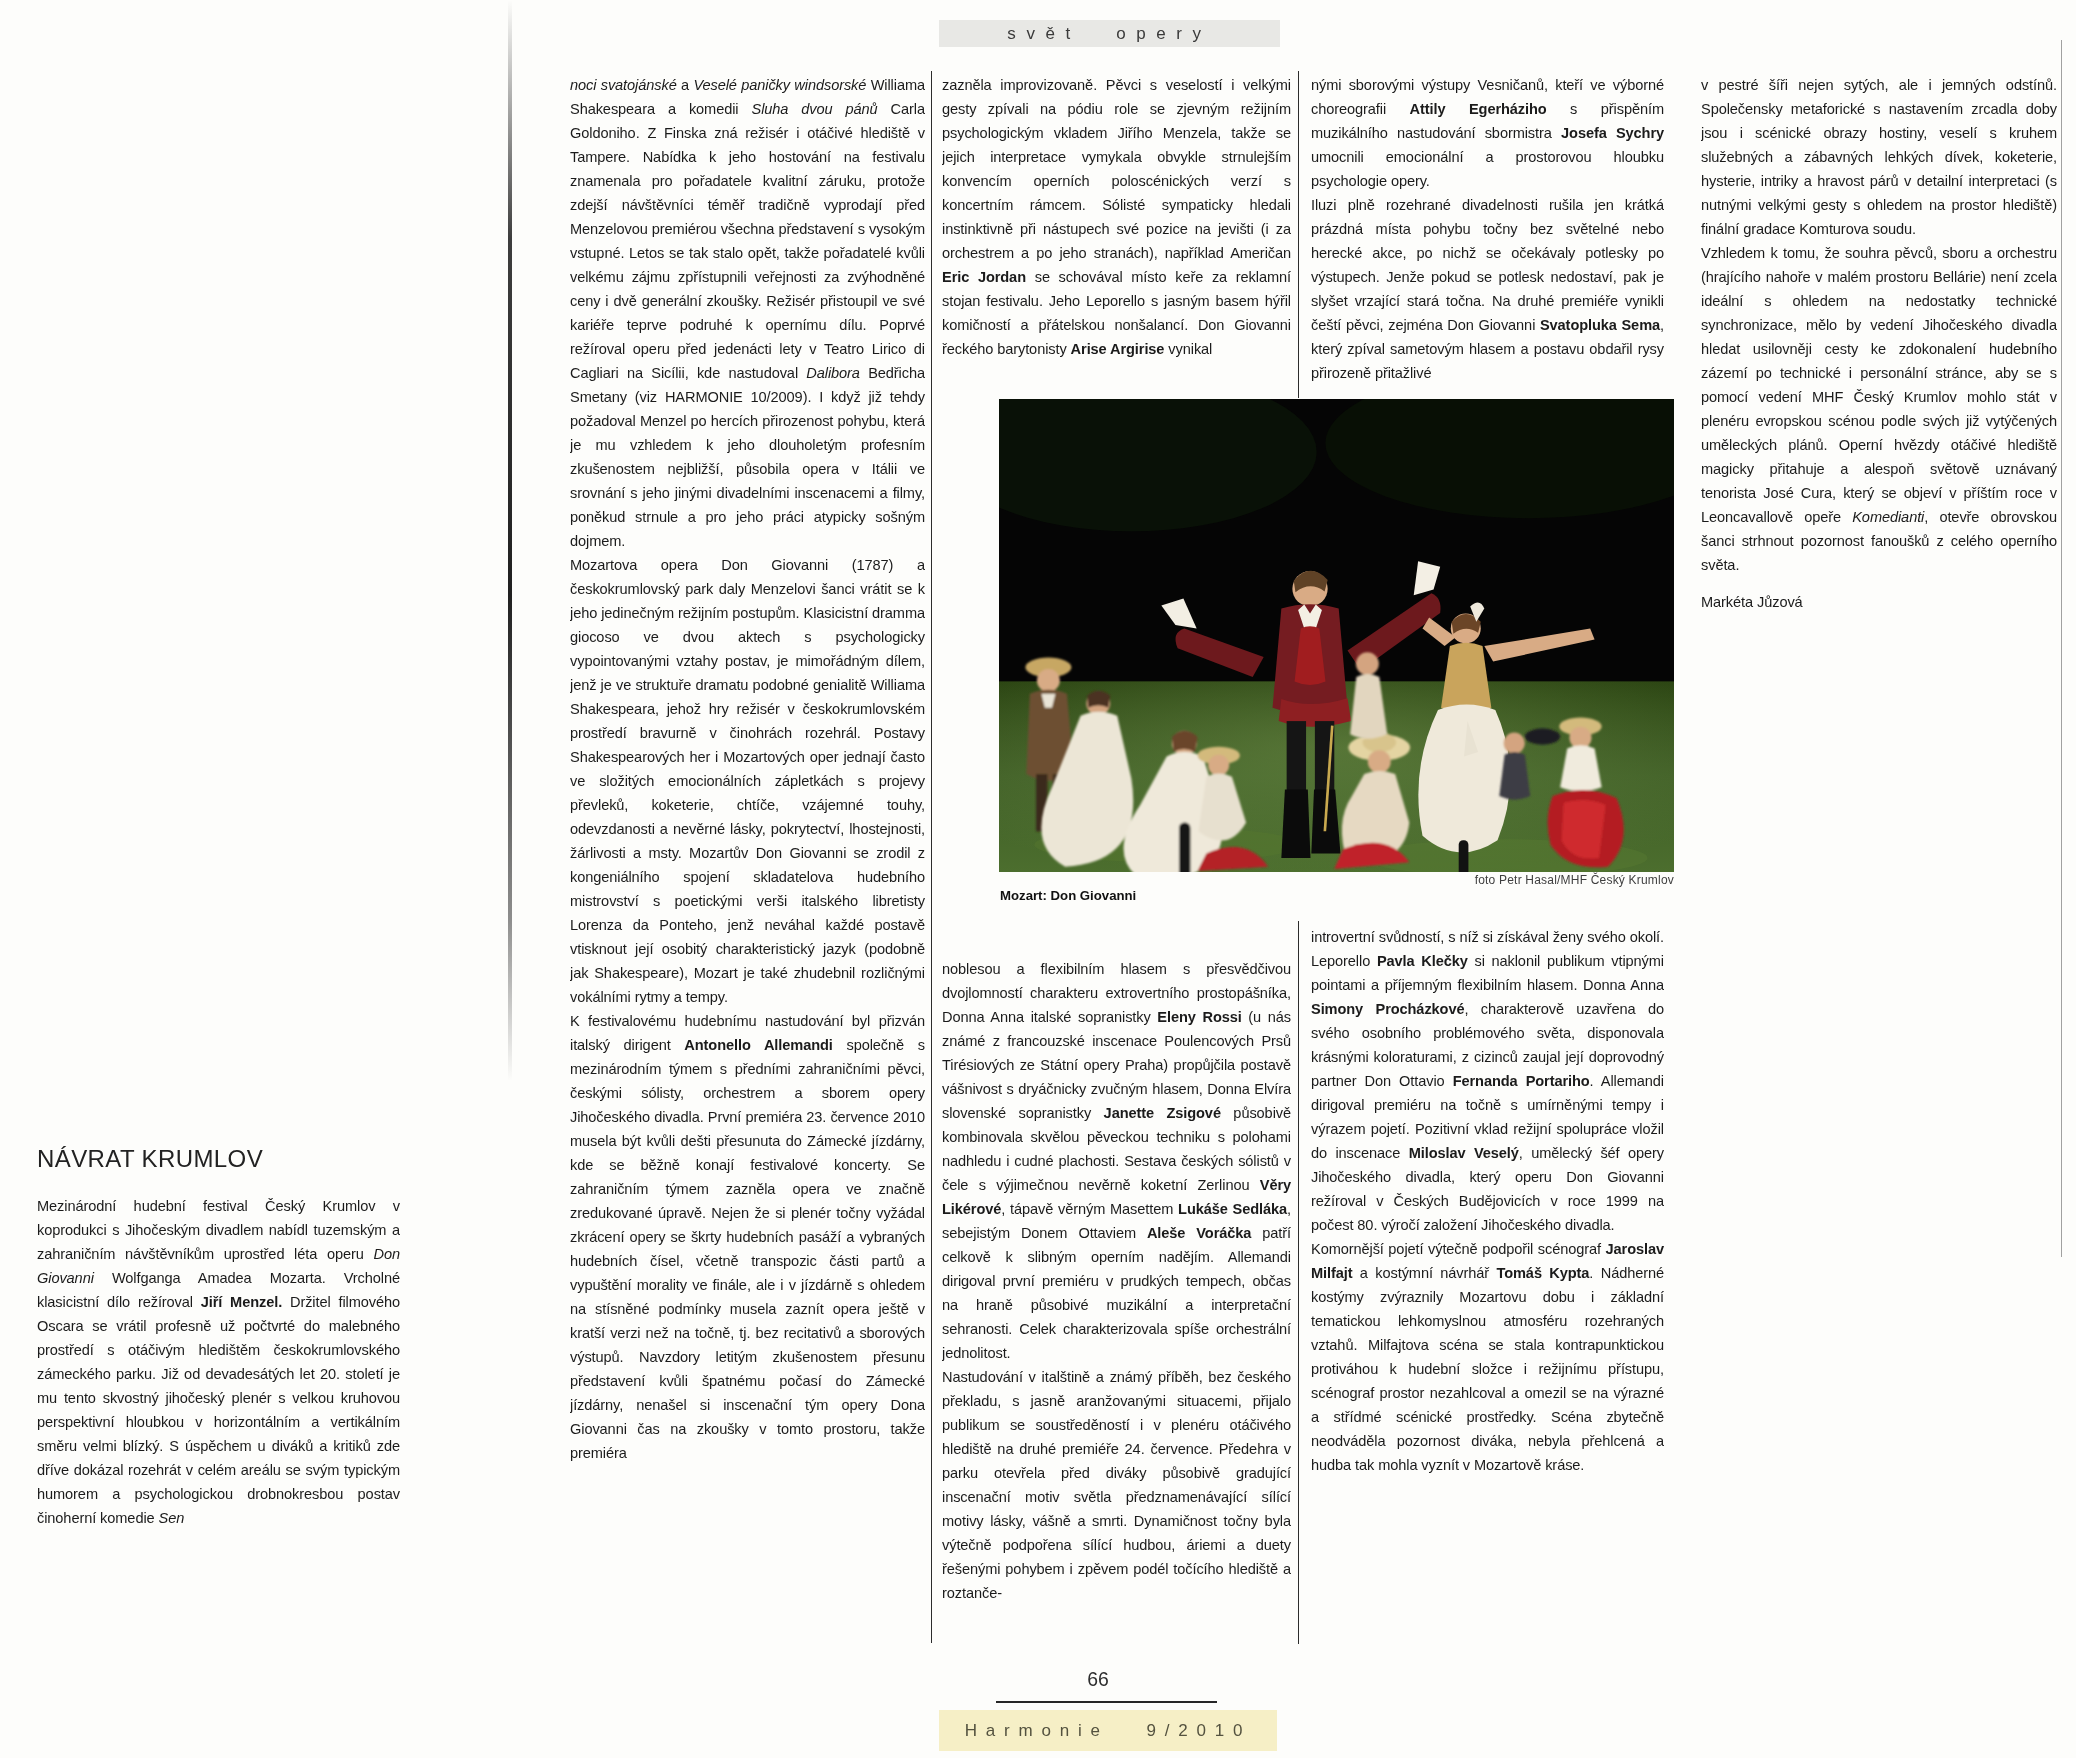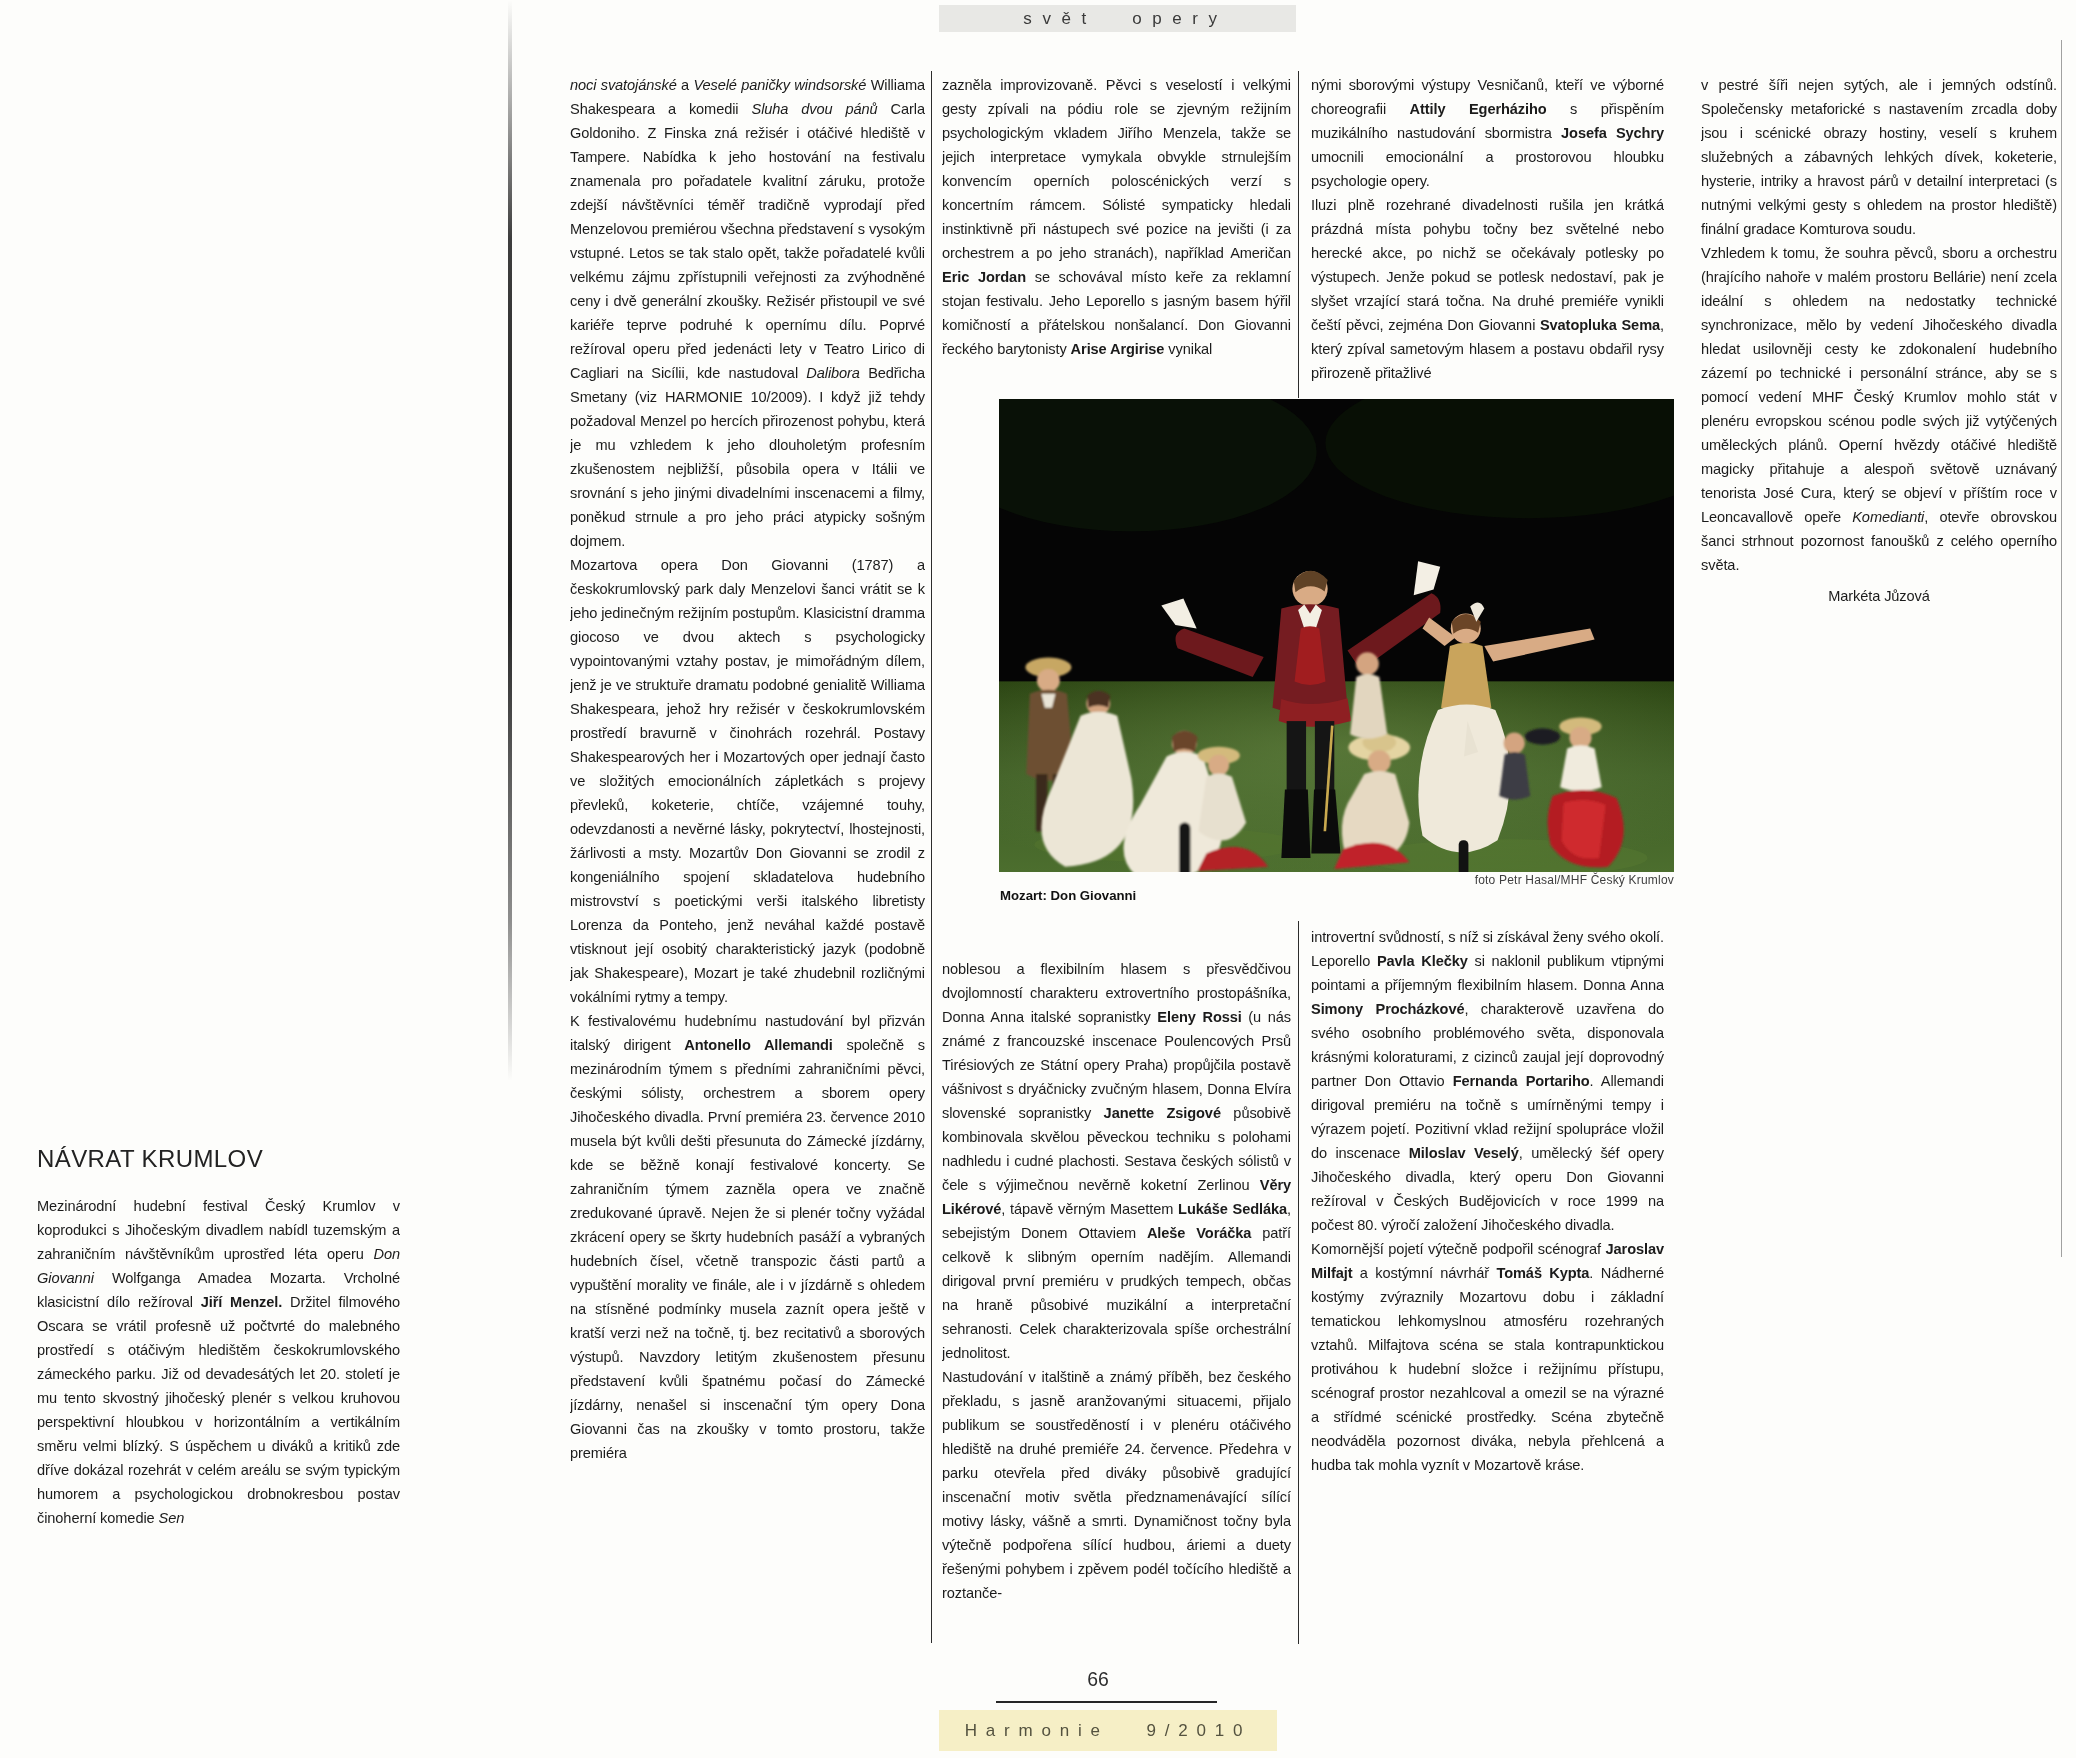--- a/index.html
+++ b/index.html
@@ -1,22 +1,22 @@
 <!DOCTYPE html>
 <html style="font-size:7px"><head>
 <meta charset="utf-8">
 <style>
   html,body{margin:0;padding:0;background:#ffffff;}
   #page{position:relative;width:2077px;height:1759px;background:#fdfdfb;overflow:hidden;
         font-family:"Liberation Sans", sans-serif;color:#1b1b1b;}
 
   
-  .header-band{position:absolute;left:939px;top:5px;width:341px;height:27px;
+  .header-band{position:absolute;left:939px;top:20px;width:341px;height:27px;
       background:#e8e8e5;text-align:center;line-height:28px;font-size:17px;color:#3a3a3a;
-      letter-spacing:10.6px;word-spacing:20px;padding-left:16px;}
+      letter-spacing:10.6px;word-spacing:20px;}
 
   
   .gutter-line{position:absolute;left:508px;top:0;width:4px;height:1081px;
       background:linear-gradient(180deg,rgba(30,30,30,0) 0%,rgba(28,28,28,.85) 22%,rgba(20,20,20,.95) 55%,rgba(30,30,30,.5) 85%,rgba(30,30,30,0) 100%);}
   .rightedge-line{position:absolute;left:2061px;top:40px;width:1.3px;height:1217px;background:#565656;opacity:.55;}
 
   
   .vrule{position:absolute;width:1.3px;background:#2c2c2c;}
   .vrule.r1{left:931px;top:71px;height:1572px;}
   .vrule.r2a{left:1298px;top:71px;height:327px;}
@@ -32,21 +32,21 @@
   #col2{left:570px;top:73px; width:355px;height:1575px;}
   #col3top{left:942px;top:73px;width:349px;height:327px;}
   #col4top{left:1311px;top:73px;width:353px;height:327px;}
   #col5{left:1701px;top:73px;width:356px;height:1059px;}
   #col3bot{left:942px;top:957px;width:349px;height:730px;}
   #col4bot{left:1311px;top:925px;width:353px;height:730px;}
 
   .kicker{font-size:24px;font-weight:400;letter-spacing:0.4px;color:#222;line-height:27px;}
   .title{font-size:24px;font-weight:700;line-height:28px;margin-top:4.4px;letter-spacing:0;}
   .perex{margin-top:22px;}
-  .author-sig{text-align:center;margin-top:7px;font-size:14.6px;}
+  .author-sig{text-align:left;margin-top:13px;font-size:14.6px;}
 
   
   #photo{position:absolute;left:999px;top:399px;width:675px;height:473px;background:#050505;}
   #photo svg{display:block;width:100%;height:100%;}
   .photo-credit{position:absolute;left:999px;top:873px;width:675px;text-align:right;
       font-size:12px;color:#3f3f3f;letter-spacing:0.2px;}
   .photo-caption{position:absolute;left:1000px;top:888px;font-size:13.2px;font-weight:700;color:#101010;}
 
   
   .page-number{position:absolute;left:1045px;top:1668px;width:106px;text-align:center;

